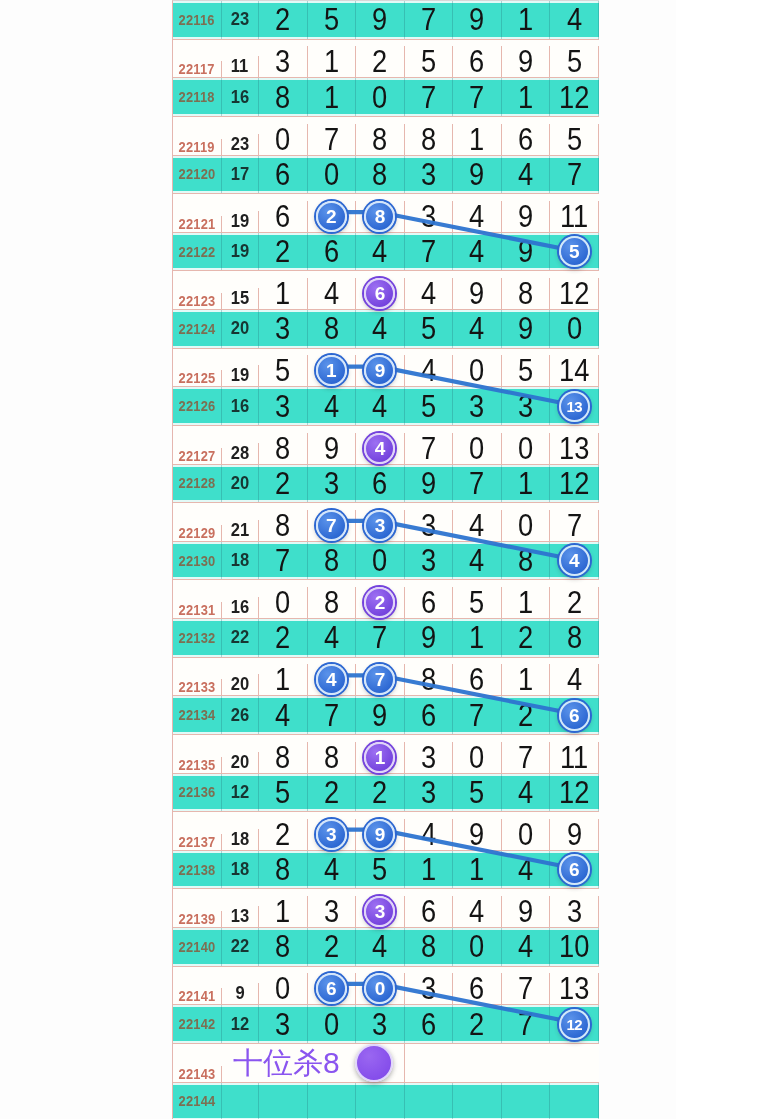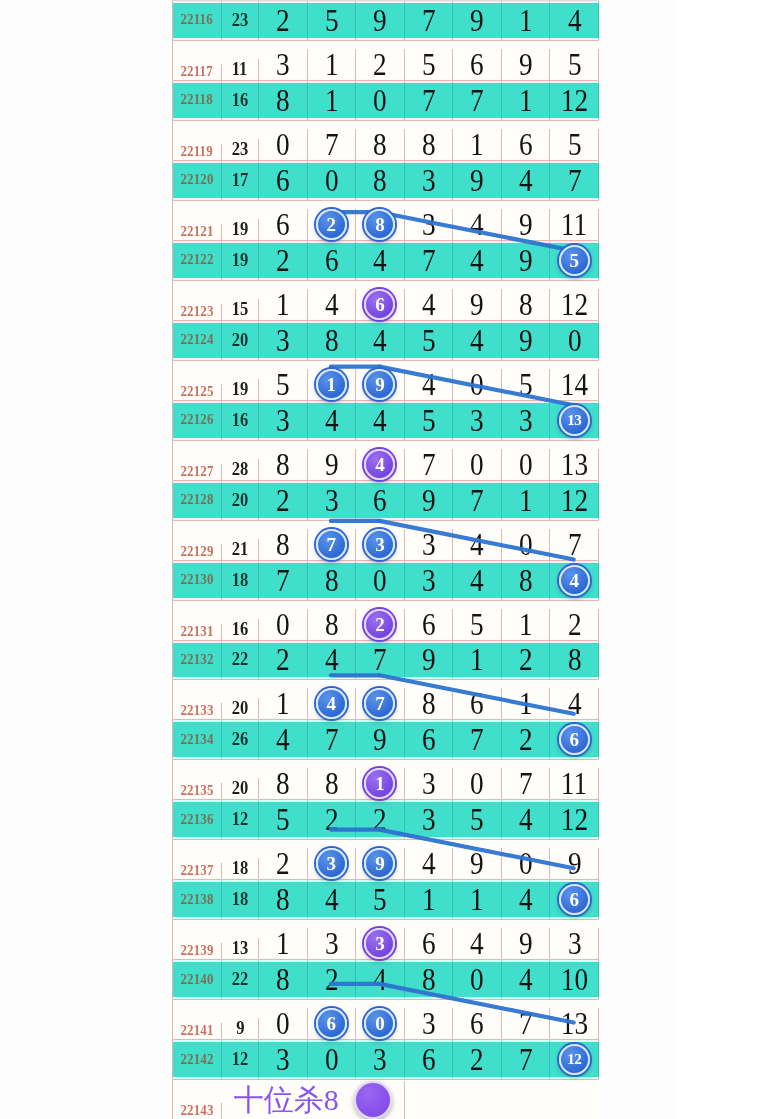--- a/index.html
+++ b/index.html
@@ -4,21 +4,20 @@
 <style>
   html, body { margin: 0; padding: 0; }
   body { font-family: "Liberation Sans", "DejaVu Sans", sans-serif; }
 
   .page {
     position: relative;
     width: 676px;
     height: 1119px;
     background: var(--page-background, #fdfdfd);
     overflow: hidden;
-    font-family: Liberation Serif, serif;
   }
 
   #lines-overlay {
     position: absolute;
     left: 0; top: 0;
     width: 770px; height: 1119px;
     z-index: 2;
     pointer-events: none;
   }
 
@@ -930,20 +929,33 @@
         </div>
       </div>
       <div class="row white">
         <div class="cell period">
           <span class="ptxt">22143</span>
         </div>
         <div class="cell note-span">
           <span class="note-text">十位杀8</span>
           <span class="dot"></span>
         </div>
+        <div class="cell num"></div>
+        <div class="cell num"></div>
+        <div class="cell num"></div>
+        <div class="cell num"></div>
+      </div>
+      <div class="row teal">
+        <div class="cell period">
+          <span class="ptxt">22144</span>
+        </div>
+        <div class="cell sum"></div>
+        <div class="cell num"></div>
+        <div class="cell num"></div>
+        <div class="cell num"></div>
         <div class="cell num"></div>
         <div class="cell num"></div>
         <div class="cell num"></div>
         <div class="cell num"></div>
       </div>
     </div>
   <svg id="lines-overlay" viewBox="0 0 770 1119">
       <line x1="330.9" y1="212.2" x2="379.4" y2="212.2" stroke="#2E74D0" stroke-width="4.2" stroke-linecap="round" opacity="0.95"></line>
       <line x1="379.4" y1="212.2" x2="573.7" y2="250.8" stroke="#2E74D0" stroke-width="4.2" stroke-linecap="round" opacity="0.95"></line>
       <line x1="330.9" y1="366.6" x2="379.4" y2="366.6" stroke="#2E74D0" stroke-width="4.2" stroke-linecap="round" opacity="0.95"></line>

